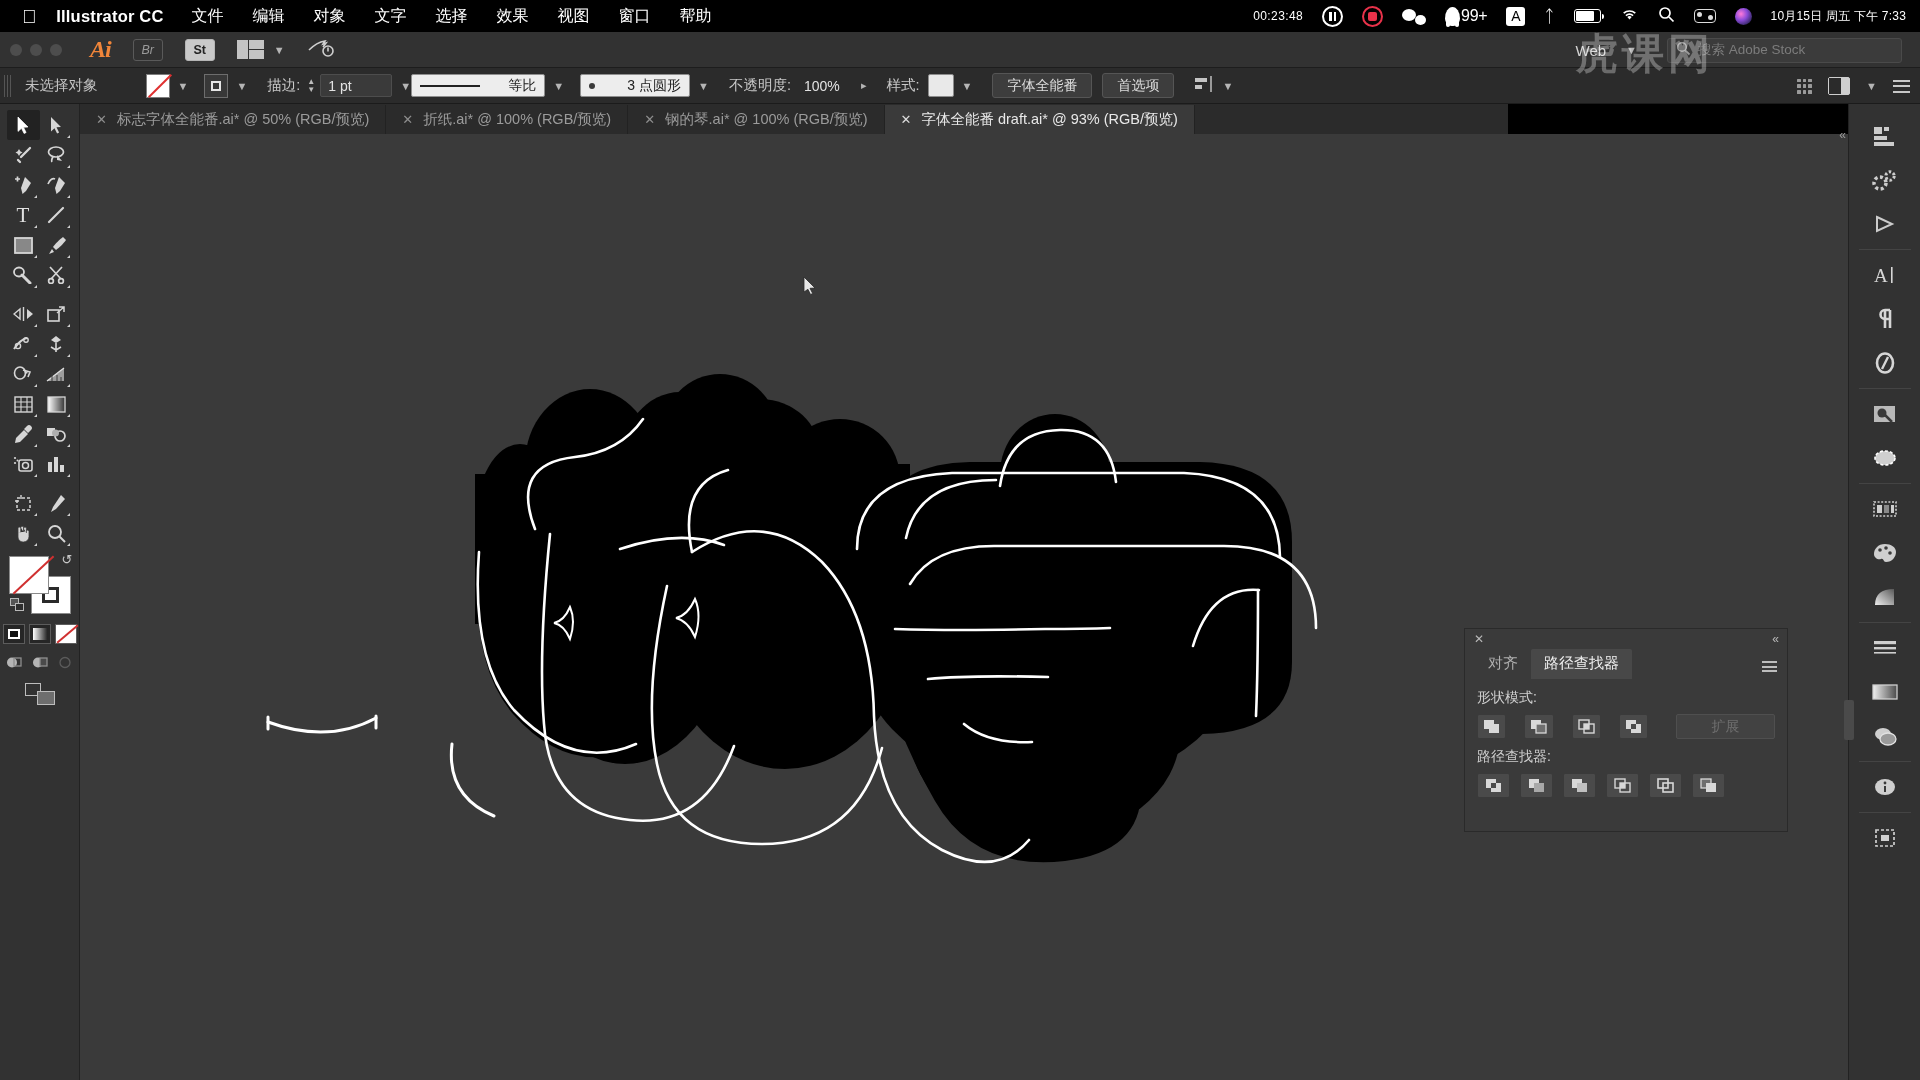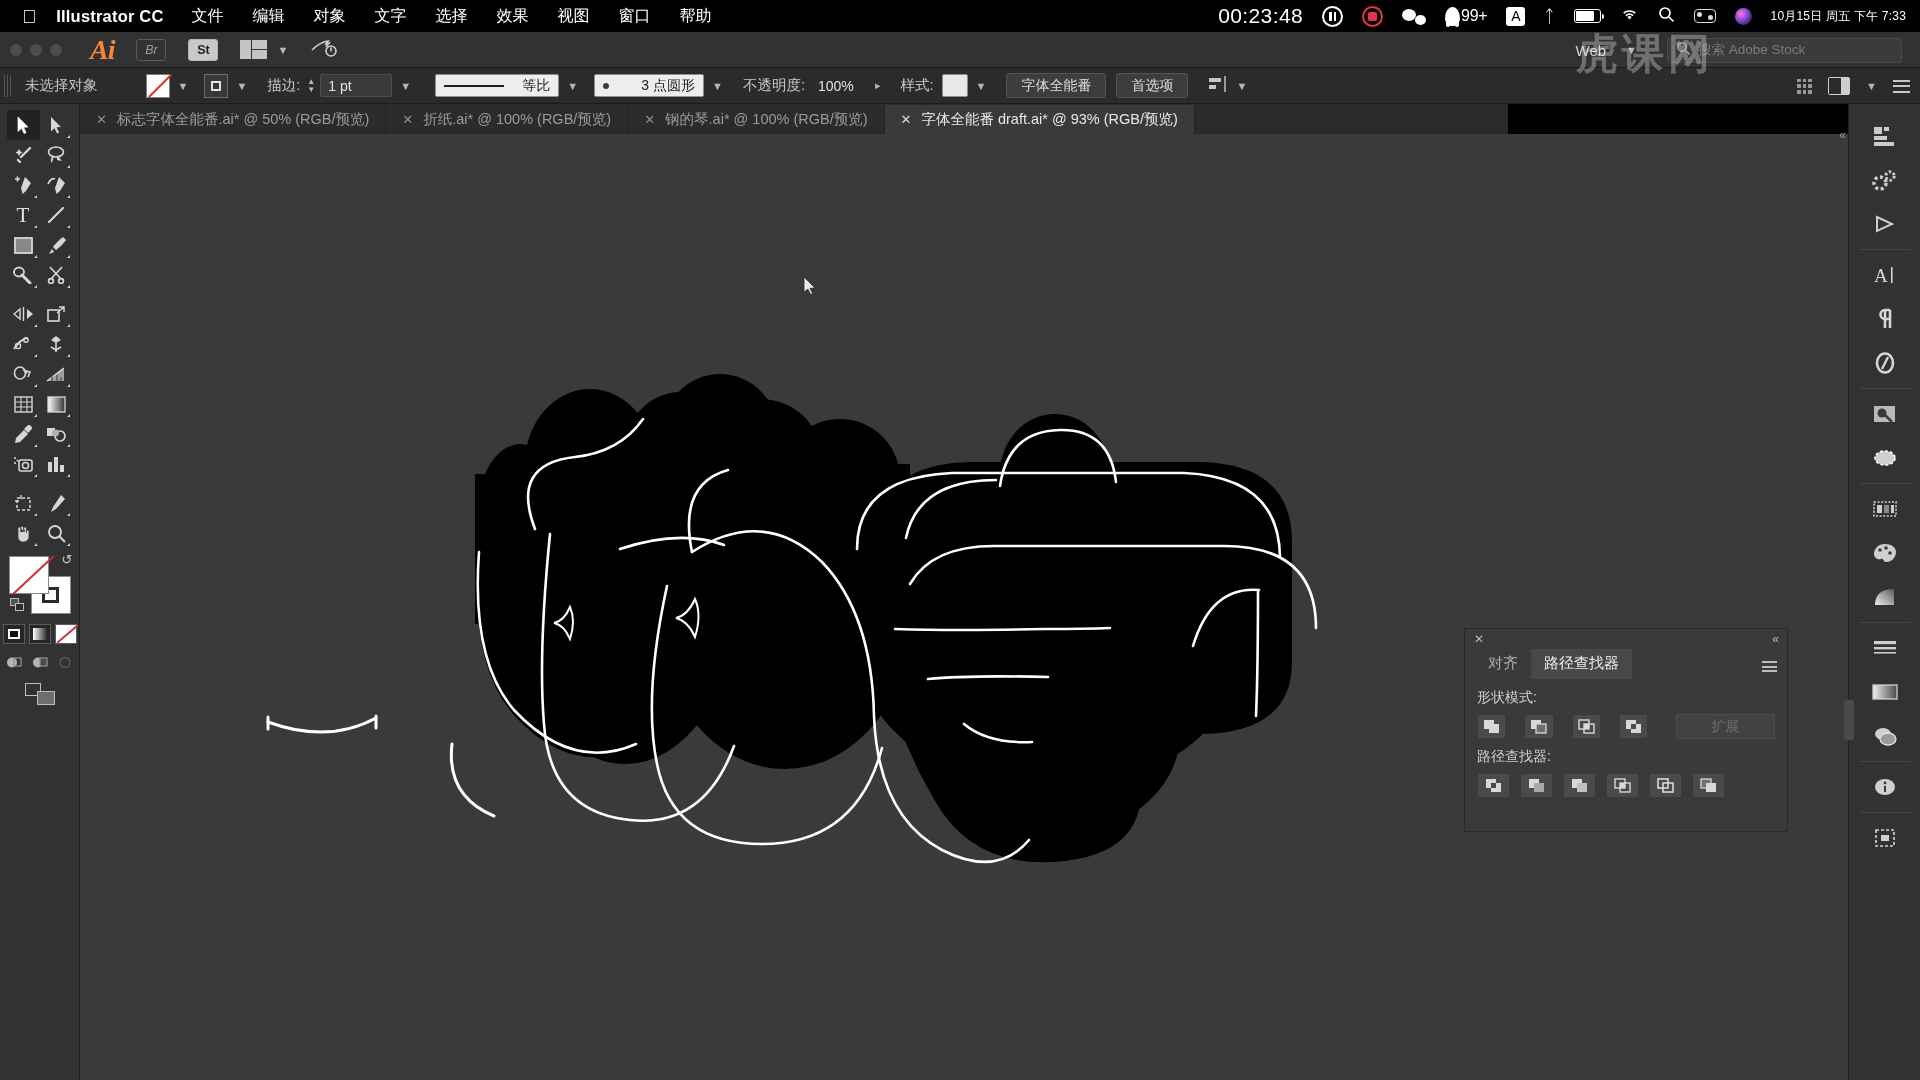--- a/index.html
+++ b/index.html
@@ -15,21 +15,21 @@
   .macbar{
     position:absolute; left:0; top:0; width:1920px; height:32px;
     background:#000; color:#fff; display:flex; align-items:center;
     font-size:16px; z-index:60;
   }
   .macbar .apple{ margin-left:22px; margin-right:20px; font-size:19px; line-height:1; }
   .macbar .appname{ font-weight:bold; font-size:16.5px; margin-right:28px; letter-spacing:.2px;}
   .macbar .mitem{ margin-right:29px; font-size:16px; }
   .macbar .right{ position:absolute; right:0; top:0; height:32px; display:flex; align-items:center; }
   .macbar .right > *{ margin-right:19px; }
-  .rec-time{ font-size:21px; letter-spacing:.4px; }
+  .rec-time{ font-size:12px; letter-spacing:.4px; }
   .circ-btn{ width:21px; height:21px; border-radius:50%; border:2px solid #fff; display:flex; align-items:center; justify-content:center;}
   .circ-btn.rec{ border-color:#e8324a; }
   .pause-bars{ display:flex; gap:2px; }
   .pause-bars i{ width:2.5px; height:9px; background:#fff; display:block;}
   .rec-dot{ width:9px; height:9px; background:#e8324a; border-radius:2px;}
   .wc-icon{ position:relative; width:24px; height:18px;}
   .wc-icon b{ position:absolute; background:#fff; border-radius:50%; display:block;}
   .qq-icon{ display:flex; align-items:center; gap:1px;}
   .qq-glyph{ width:15px; height:19px; background:#fff;
      border-radius:50% 50% 45% 45%/60% 60% 40% 40%; position:relative;}
@@ -50,21 +50,21 @@
     background:radial-gradient(circle at 35% 35%,#ff7ad9 0%,#8b4bd8 40%,#3a2a6b 75%,#120a20 100%);}
   .macdate{ font-size:12px; margin-right:14px !important; letter-spacing:.2px;}
 
   
   .ai-topbar{
     position:absolute; left:0; top:32px; width:1920px; height:36px;
     background:#323232; border-bottom:1px solid #1d1d1d; display:flex; align-items:center; z-index:50;
   }
   .wbtns{ display:flex; gap:8px; margin-left:10px; }
   .wbtn{ width:12px; height:12px; border-radius:50%; background:#4d4d4d; }
-  .ai-logo{ margin-left:28px; color:#f2863a; font-weight:bold; font-style:italic; font-size:28px;
+  .ai-logo{ margin-left:28px; color:#f2863a; font-weight:bold; font-style:italic; font-size:24px;
             letter-spacing:-1px; font-family:"Liberation Serif",serif; }
   .sqbtn{ width:30px;height:22px;border:1px solid #5a5a5a;border-radius:3px;color:#9a9a9a;
           font-size:12.5px;display:flex;align-items:center;justify-content:center;font-style:italic;}
   .sqbtn.lit{ background:#c9c9c9;color:#222;border-color:#b5b5b5;font-style:normal;font-weight:bold;}
   .arrange-ic{ width:28px;height:20px;display:grid;grid-template-columns:11px 15px;grid-template-rows:9px 9px;gap:1px;}
   .arrange-ic i{ background:#c4c4c4; display:block;}
   .arrange-ic i:nth-child(1){grid-row:1/3;}
   .chev{ color:#b5b5b5; font-size:11px; }
   .ai-topbar .grp{ display:flex; align-items:center; gap:9px; margin-left:22px;}
   .top-right{ position:absolute; right:0; top:0; height:36px; display:flex; align-items:center; }
@@ -306,21 +306,21 @@
     <span class="chev" style="margin-left:8px;">▼</span>
 
     <span class="lbl" style="margin-left:20px;">描边:</span>
     <span class="stepper" style="margin-left:7px;">
         <span>▲</span>
         <span>▼</span>
       </span>
     <span class="fld" style="width:72px;margin-left:5px;">1 pt</span>
     <span class="chev" style="margin-left:8px;">▼</span>
 
-    <span class="combo" style="width:124px;margin-left:24px;">
+    <span class="combo" style="width:134px;margin-left:0;">
       <i class="dash"></i>
       <span>等比</span>
     </span>
     <span class="chev" style="margin-left:8px;">▼</span>
 
     <span class="combo" style="width:110px;margin-left:16px;">
       <i class="dot-sm"></i>
       <span>3 点圆形</span>
     </span>
     <span class="chev" style="margin-left:8px;">▼</span>

